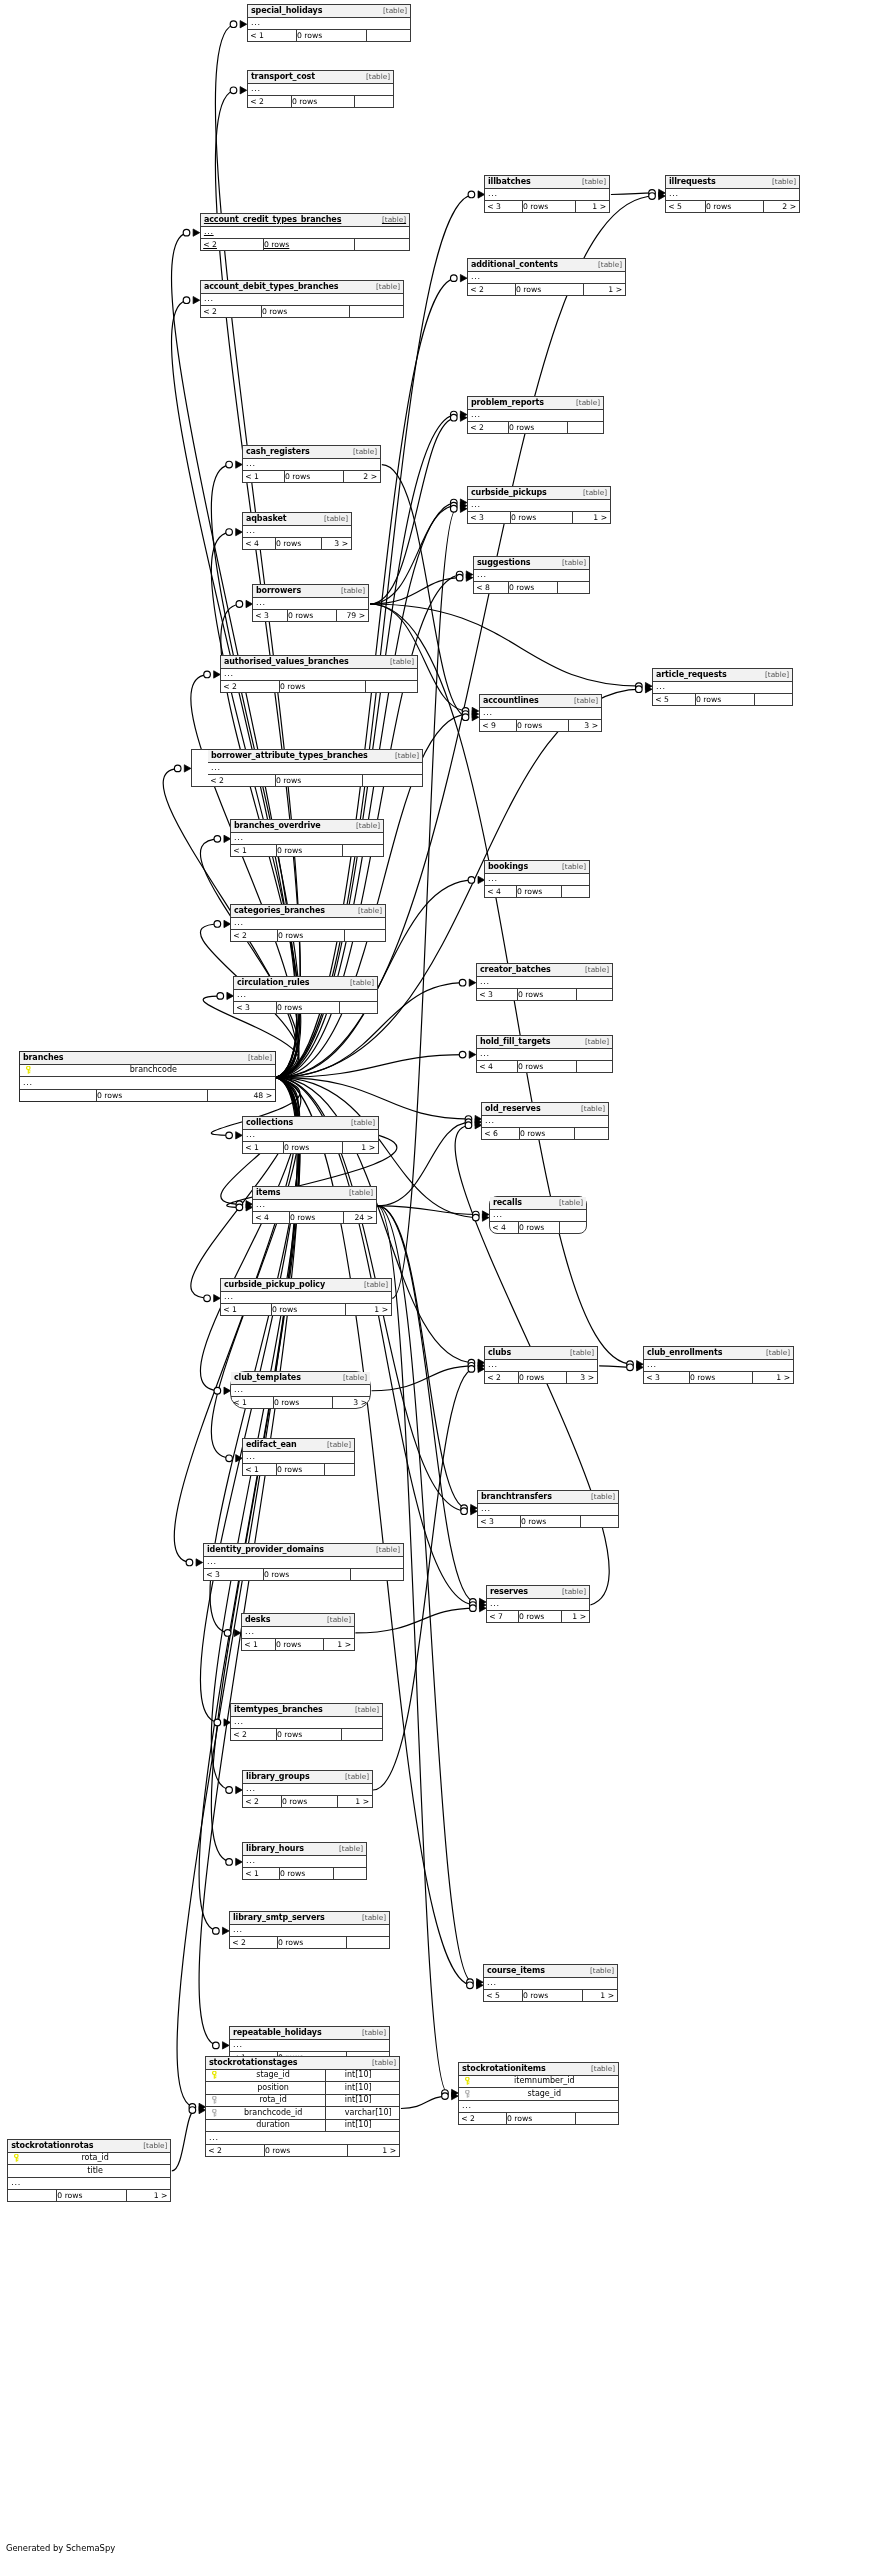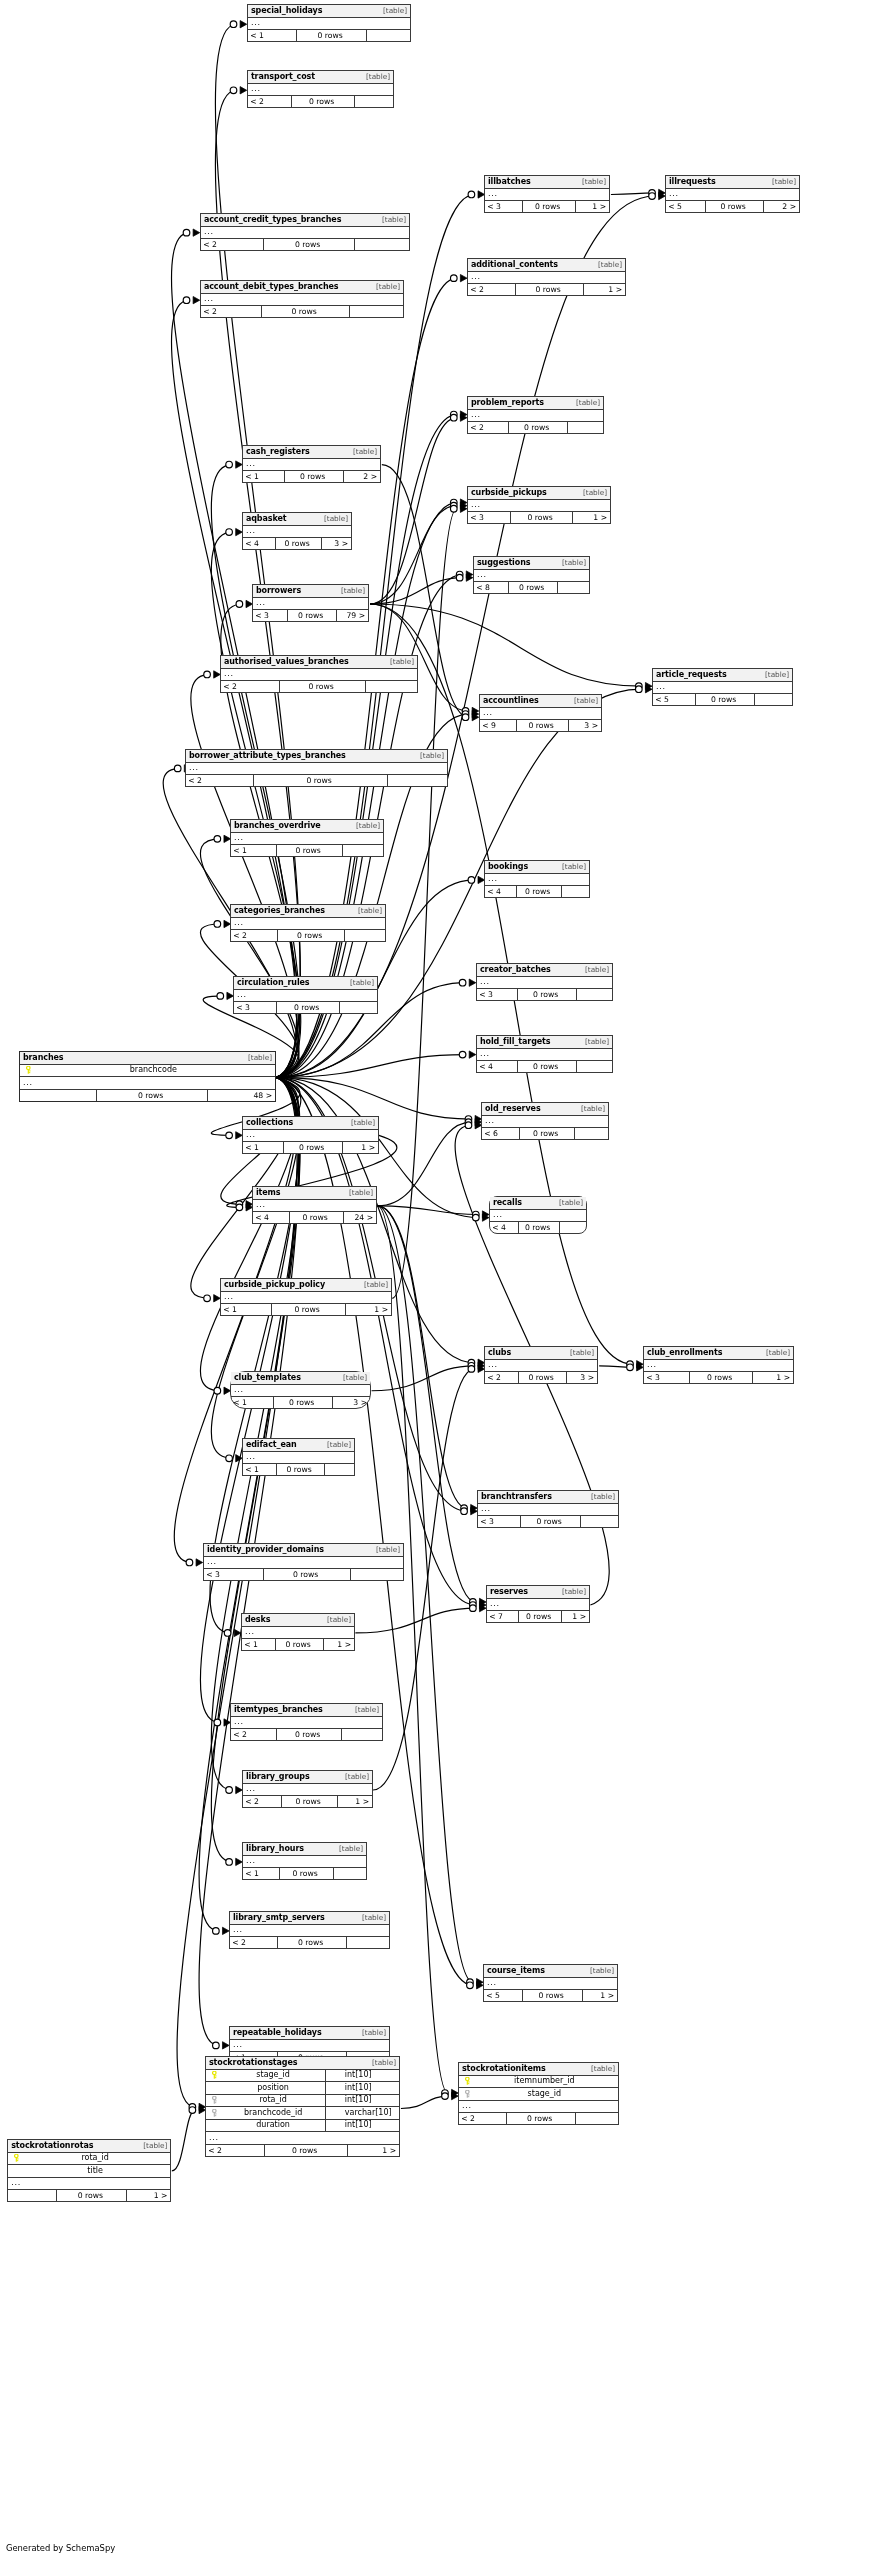--- a/index.html
+++ b/index.html
@@ -47,21 +47,21 @@
   .colrow .cname{flex:1 1 auto;text-align:center;}
   .colrow .ctype{flex:0 0 auto;border-left:0.7px solid #3a3a3a;height:12.5px;line-height:12.5px;
                  padding:0 19px;margin-left:auto;box-sizing:border-box;}
   .colrow.withtype .cname{text-align:center;padding-left:1.5px;}
 
   .foot{
     display:flex;height:11px;line-height:11px;font-size:7.7px;box-sizing:border-box;
   }
   .foot > div{box-sizing:border-box;height:11px;overflow:hidden;white-space:nowrap;}
   .foot .fl{text-align:left;padding-left:2.2px;border-right:0.7px solid #3a3a3a;}
-  .foot .fm{text-align:center;padding-right:2.9px;border-right:0.7px solid #3a3a3a;flex:1 1 auto;}
+  .foot .fm{text-align:left;padding-right:2.9px;border-right:0.7px solid #3a3a3a;flex:1 1 auto;}
   .foot .fr{text-align:right;padding-right:2.9px;}
 
   .credit{
     position:absolute;left:5.9px;top:2543px;
     font-size:8.4px;color:#000;
   }
 </style>
 </head>
 <body>
 
@@ -319,21 +319,21 @@
         <span class="nm">illrequests</span>
         <span class="tag">[table]</span>
       </div>
       <div class="colrow ell">...</div>
       <div class="foot">
         <div class="fl" style="width: 40px;">&lt; 5</div>
         <div class="fm">0 rows</div>
         <div class="fr" style="width: 35px;">2 &gt;</div>
       </div>
     </div>
-    <div class="tbl" style="left: 200px; top: 213px; width: 210px;">
+    <div class="tbl" style="left: 200px; top: 213px; width: 210px; text-decoration: underline;">
       <div class="hdr">
         <span class="nm">account_credit_types_branches</span>
         <span class="tag">[table]</span>
       </div>
       <div class="colrow ell">...</div>
       <div class="foot">
         <div class="fl" style="width: 63px;">&lt; 2</div>
         <div class="fm">0 rows</div>
         <div class="fr" style="width: 54px;"></div>
       </div>
@@ -463,21 +463,21 @@
         <span class="nm">accountlines</span>
         <span class="tag">[table]</span>
       </div>
       <div class="colrow ell">...</div>
       <div class="foot">
         <div class="fl" style="width: 37px;">&lt; 9</div>
         <div class="fm">0 rows</div>
         <div class="fr" style="width: 32px;">3 &gt;</div>
       </div>
     </div>
-    <div class="tbl" style="left: 185px; top: 749px; width: 263px;">
+    <div class="tbl" style="left: 191px; top: 749px; width: 232px; padding-left: 16px;">
       <div class="hdr">
         <span class="nm">borrower_attribute_types_branches</span>
         <span class="tag">[table]</span>
       </div>
       <div class="colrow ell">...</div>
       <div class="foot">
         <div class="fl" style="width: 68px;">&lt; 2</div>
         <div class="fm">0 rows</div>
         <div class="fr" style="width: 59px;"></div>
       </div>

